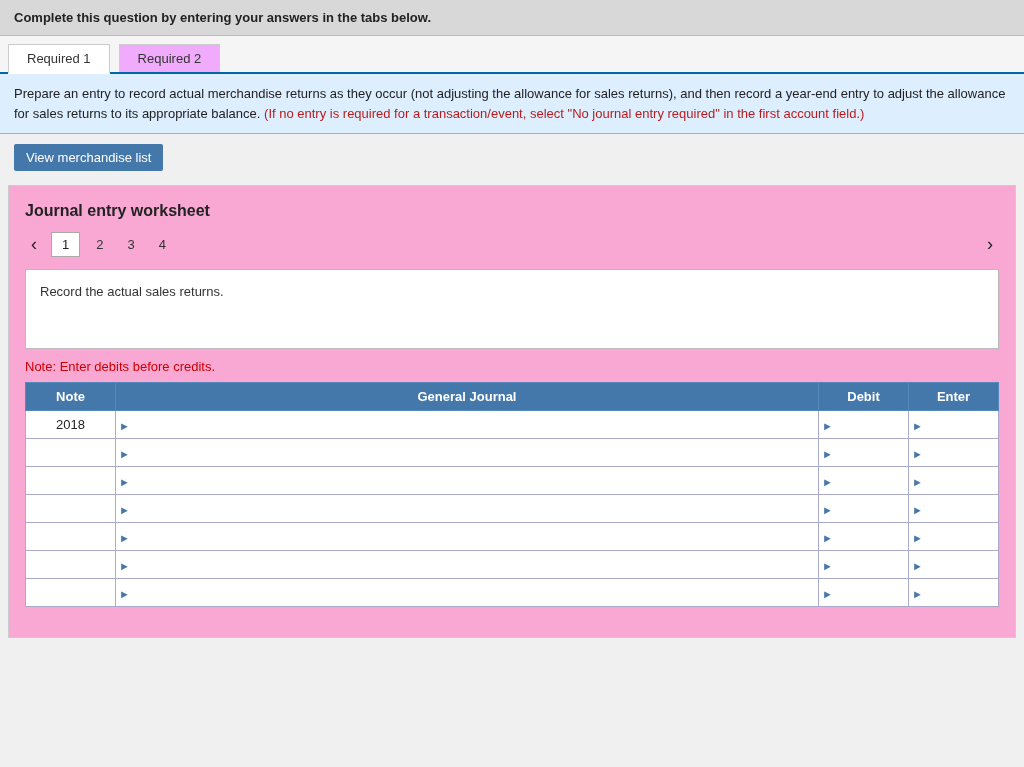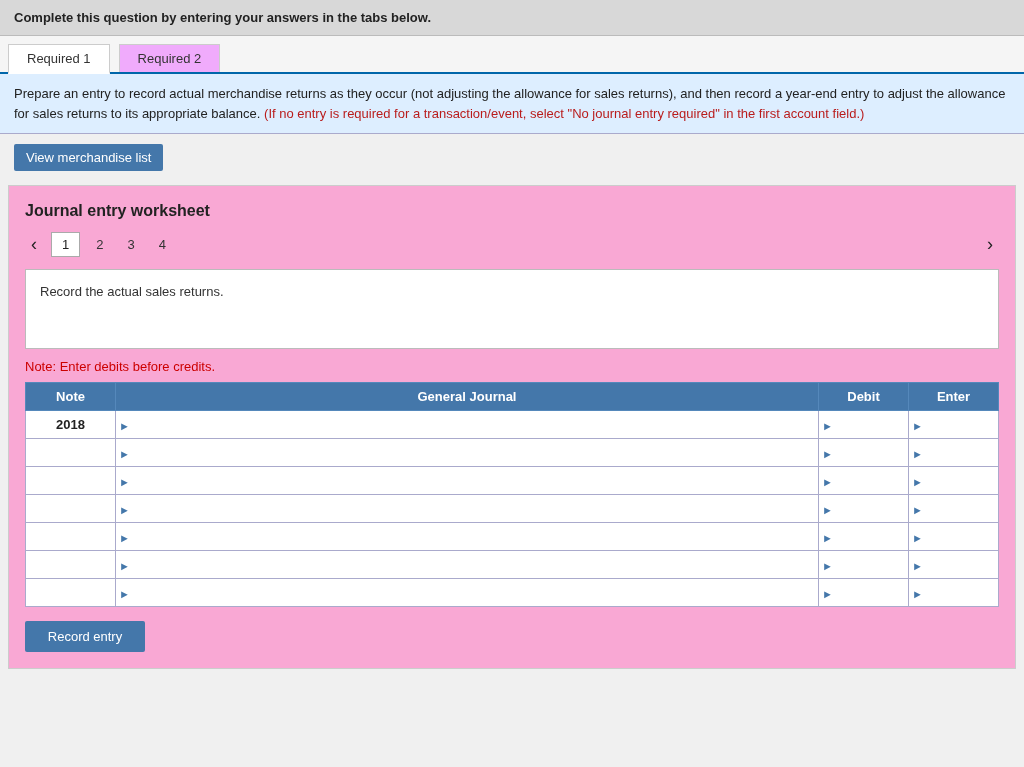--- a/index.html
+++ b/index.html
@@ -183,21 +183,21 @@
       padding: 8px 20px;
       border: none;
       cursor: pointer;
       font-size: 13px;
       border-radius: 2px;
       min-width: 120px;
     }
 
     .spacer { flex: 1; }
 
-    .col-year { width: 90px; font-weight: bold; }
+    .col-year { width: 90px; }
     .col-gj { }
     .col-debit { width: 90px; }
     .col-credit { width: 90px; }
   </style>
 </head>
 <body>
 
 
 
 
@@ -290,20 +290,19 @@
         <tr>
           <td class="year-cell col-year"></td>
           <td style="position: relative;"><span style="display:inline-block;color:#4477aa;font-size:11px;padding:0 3px;vertical-align:middle;">►</span><input type="text" value="" style="width: calc(100% - 20px); border: none; outline: none; padding: 2px 4px; font-size: 13px;"></td>
           <td><span style="display:inline-block;color:#4477aa;font-size:11px;padding:0 3px;vertical-align:middle;">►</span><input type="text" value="" style="width: calc(100% - 20px); border: none; outline: none; padding: 2px 4px; font-size: 13px;"></td>
           <td><span style="display:inline-block;color:#4477aa;font-size:11px;padding:0 3px;vertical-align:middle;">►</span><input type="text" value="" style="width: calc(100% - 20px); border: none; outline: none; padding: 2px 4px; font-size: 13px;"></td>
         </tr>
       </tbody>
   </table>
 
   <div class="action-buttons">
-    <button class="action-btn">Record entry</button>
     <div class="spacer"></div>
   </div>
 
 </div>
 
 
 
 
 </body></html>

